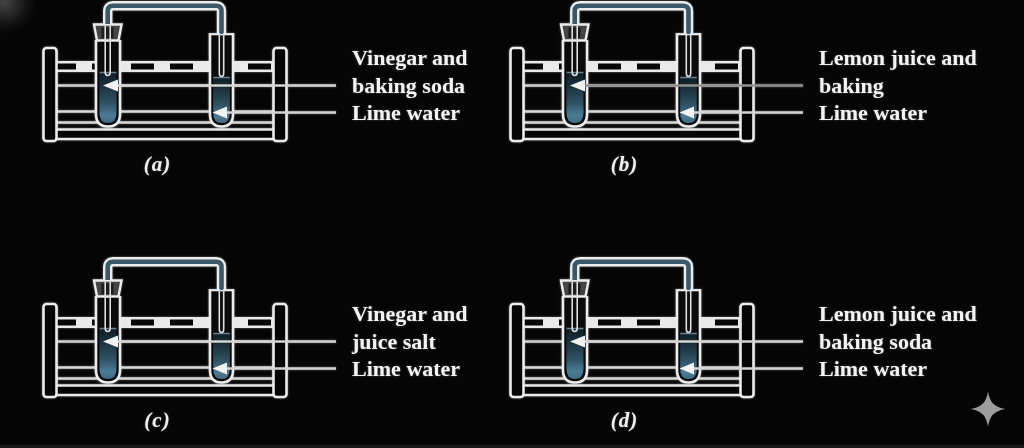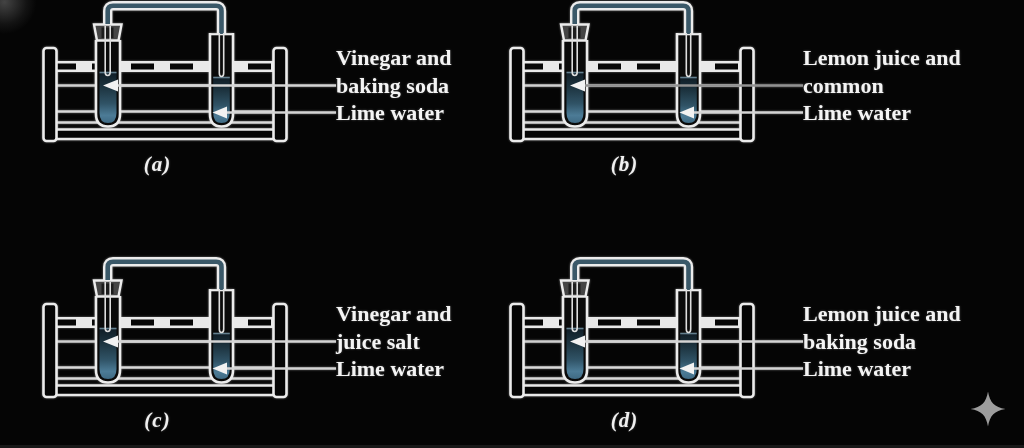--- a/index.html
+++ b/index.html
@@ -20,21 +20,21 @@
   .q-a{left:0;top:0;}
   .q-b{left:467px;top:0;}
   .q-c{left:0;top:256px;}
   .q-d{left:467px;top:256px;}
   .q-b{--leader1:#919191;}
   .apparatus{
     position:absolute;left:0;top:0;
     filter:drop-shadow(0 0 1.2px rgba(240,240,240,.45));
   }
   .lbl{
-    position:absolute;left:336px;white-space:nowrap;
+    position:absolute;left:352px;white-space:nowrap;
     font-weight:700;font-size:22px;line-height:26px;color:#f4f4f4;
     text-shadow:0 0 2.5px rgba(255,255,255,.30);
   }
   .lbl.l1{top:45px;}
   .lbl.l2{top:73px;}
   .lbl.l3{top:100px;}
   .caption{
     position:absolute;left:105px;top:152px;width:105px;text-align:center;
     font-style:italic;font-weight:700;font-size:21px;color:#f1f1f1;
     letter-spacing:1px;text-shadow:0 0 2.5px rgba(255,255,255,.30);
@@ -105,21 +105,21 @@
     <div class="lbl l2">baking soda</div>
     <div class="lbl l3">Lime water</div>
     <div class="caption">(a)</div>
   </div>
 
   <div class="quadrant q-b">
     <svg class="apparatus" width="340" height="150" viewBox="0 0 340 150">
         <use href="#apparatus-symbol"></use>
       </svg>
     <div class="lbl l1">Lemon juice and</div>
-    <div class="lbl l2">common</div>
+    <div class="lbl l2">baking</div>
     <div class="lbl l3">Lime water</div>
     <div class="caption">(b)</div>
   </div>
 
   <div class="quadrant q-c">
     <svg class="apparatus" width="340" height="150" viewBox="0 0 340 150">
         <use href="#apparatus-symbol"></use>
       </svg>
     <div class="lbl l1">Vinegar and</div>
     <div class="lbl l2">juice salt</div>

